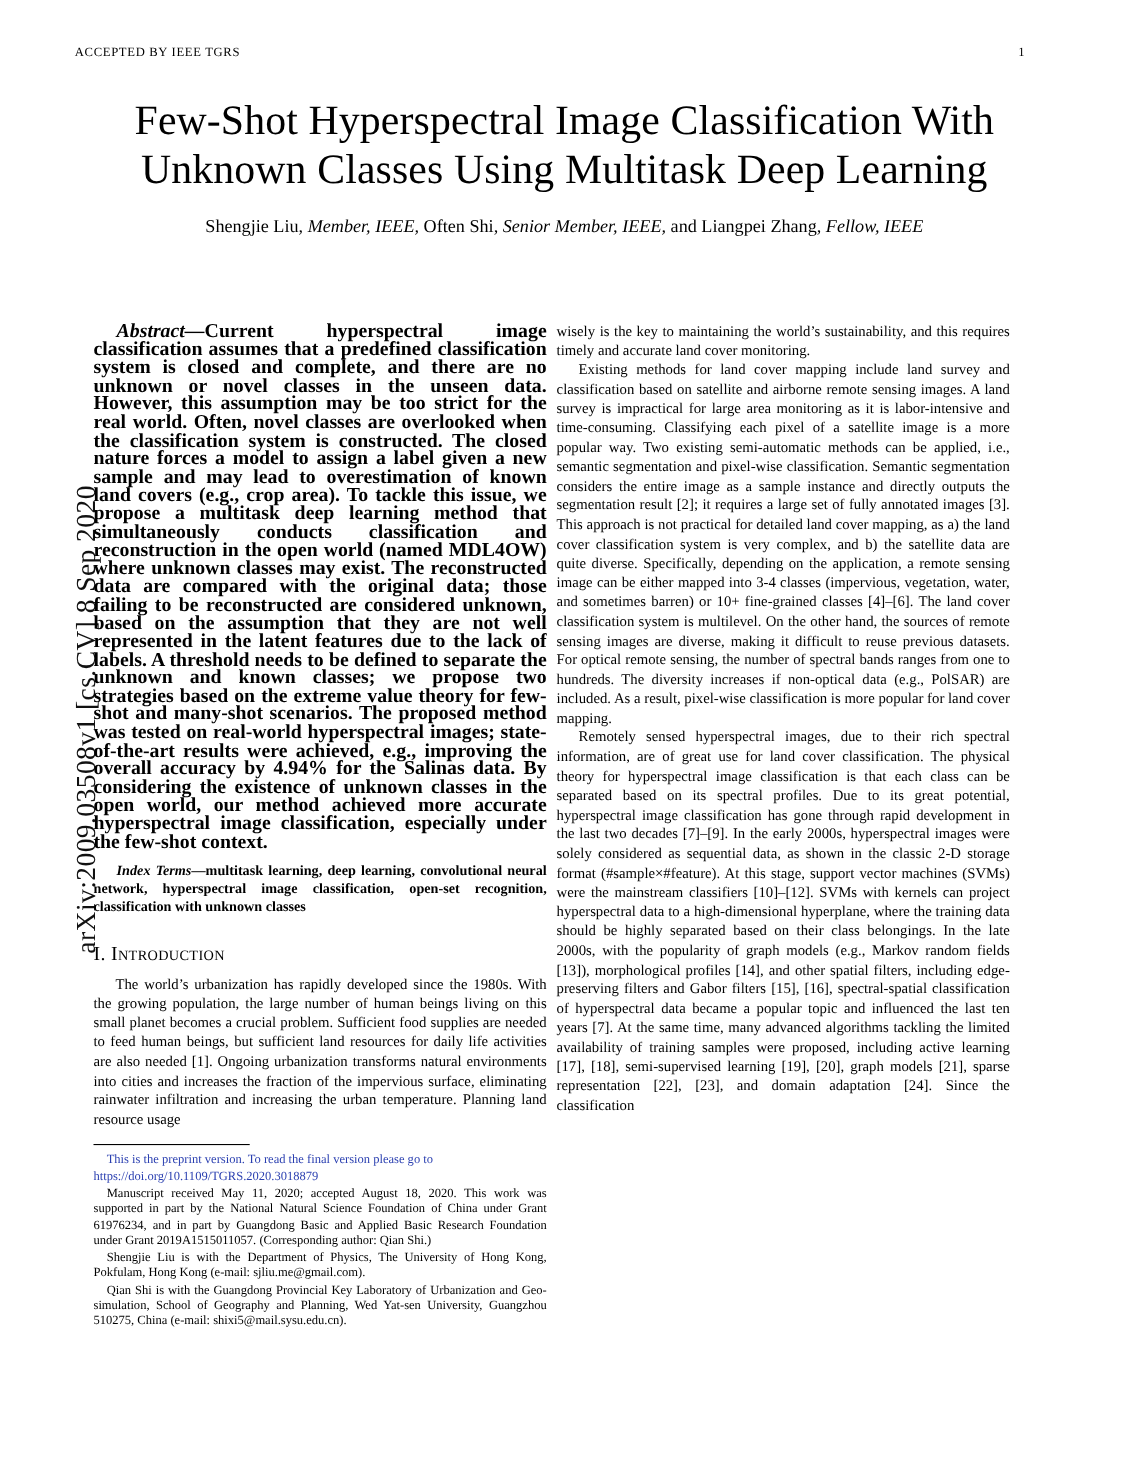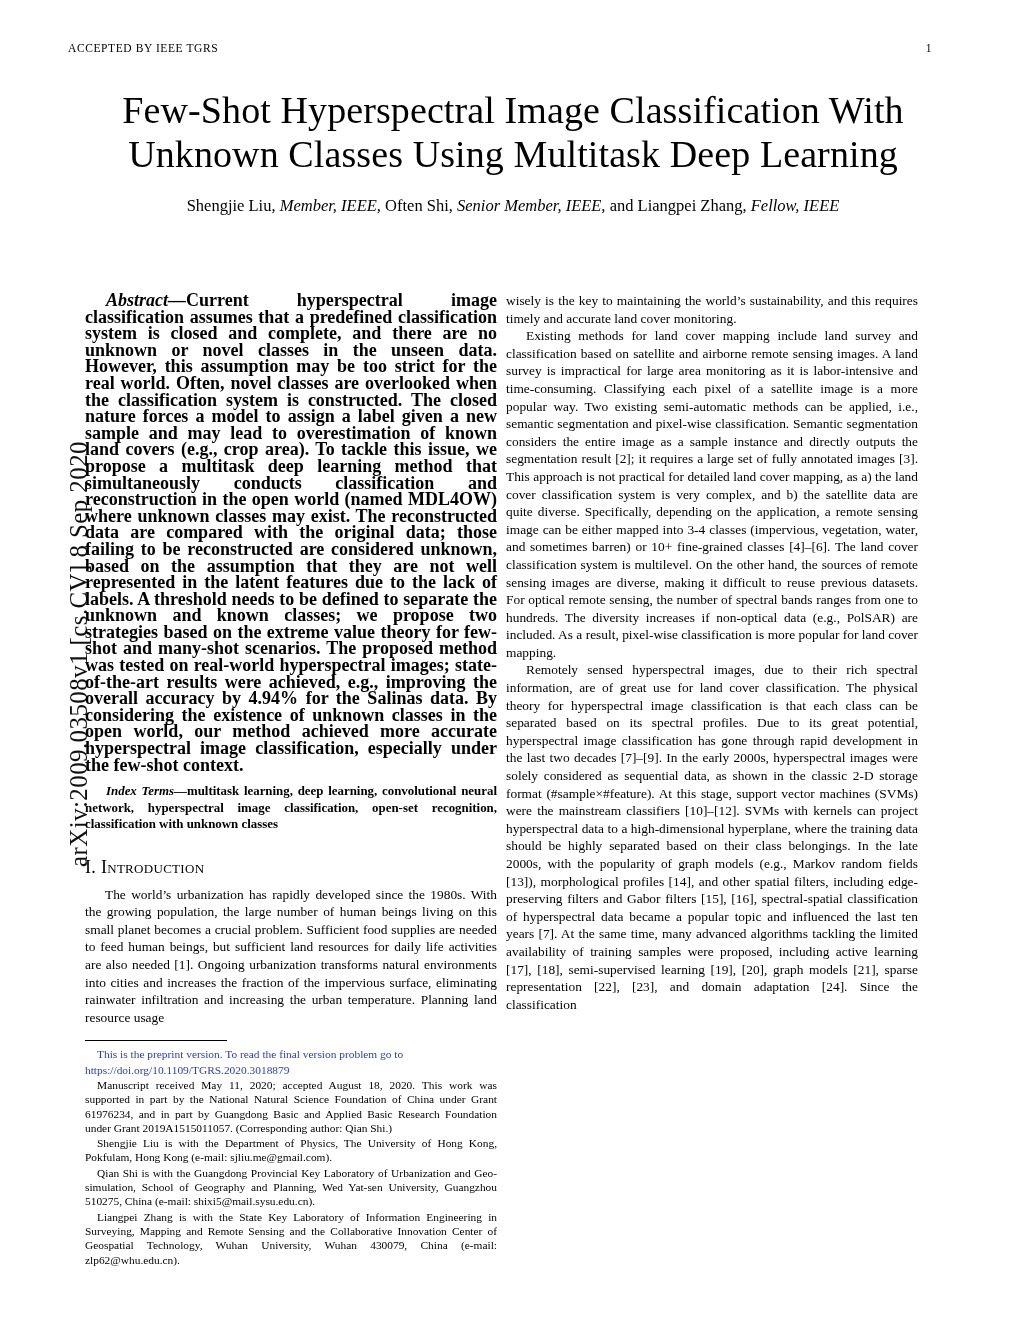--- a/index.html
+++ b/index.html
@@ -173,26 +173,25 @@
       <span class="lead">Index Terms—</span><span>multitask learning, deep learning, convolutional neural network, hyperspectral image classification, open-set recognition, classification with unknown classes</span>
     </div>
 
     <div class="section-head">I. Introduction</div>
 
     <p class="body">The world’s urbanization has rapidly developed since the 1980s. With the growing population, the large number of human beings living on this small planet becomes a crucial problem. Sufficient food supplies are needed to feed human beings, but sufficient land resources for daily life activities are also needed [1]. Ongoing urbanization transforms natural environments into cities and increases the fraction of the impervious surface, eliminating rainwater infiltration and increasing the urban temperature. Planning land resource usage</p>
 
     <div class="rule"></div>
 
     <div class="footnotes">
-      <p class="link">This is the preprint version. To read the final version problem go to</p>
+      <p class="link">This is the preprint version. To read the final version please go to</p>
       <p class="link" style="text-indent:0">https://doi.org/10.1109/TGRS.2020.3018879</p>
       <p>Manuscript received May 11, 2020; accepted August 18, 2020. This work was supported in part by the National Natural Science Foundation of China under Grant 61976234, and in part by Guangdong Basic and Applied Basic Research Foundation under Grant 2019A1515011057. (Corresponding author: Qian Shi.)</p>
       <p>Shengjie Liu is with the Department of Physics, The University of Hong Kong, Pokfulam, Hong Kong (e-mail: sjliu.me@gmail.com).</p>
       <p>Qian Shi is with the Guangdong Provincial Key Laboratory of Urbanization and Geo-simulation, School of Geography and Planning, Wed Yat-sen University, Guangzhou 510275, China (e-mail: shixi5@mail.sysu.edu.cn).</p>
-      <p>Liangpei Zhang is with the State Key Laboratory of Information Engineering in Surveying, Mapping and Remote Sensing and the Collaborative Innovation Center of Geospatial Technology, Wuhan University, Wuhan 430079, China (e-mail: zlp62@whu.edu.cn).</p>
     </div>
   </div>
 
   <div class="col col-right">
     <p class="body" style="text-indent:0">wisely is the key to maintaining the world’s sustainability, and this requires timely and accurate land cover monitoring.</p>
     <p class="body">Existing methods for land cover mapping include land survey and classification based on satellite and airborne remote sensing images. A land survey is impractical for large area monitoring as it is labor-intensive and time-consuming. Classifying each pixel of a satellite image is a more popular way. Two existing semi-automatic methods can be applied, i.e., semantic segmentation and pixel-wise classification. Semantic segmentation considers the entire image as a sample instance and directly outputs the segmentation result [2]; it requires a large set of fully annotated images [3]. This approach is not practical for detailed land cover mapping, as a) the land cover classification system is very complex, and b) the satellite data are quite diverse. Specifically, depending on the application, a remote sensing image can be either mapped into 3-4 classes (impervious, vegetation, water, and sometimes barren) or 10+ fine-grained classes [4]–[6]. The land cover classification system is multilevel. On the other hand, the sources of remote sensing images are diverse, making it difficult to reuse previous datasets. For optical remote sensing, the number of spectral bands ranges from one to hundreds. The diversity increases if non-optical data (e.g., PolSAR) are included. As a result, pixel-wise classification is more popular for land cover mapping.</p>
     <p class="body">Remotely sensed hyperspectral images, due to their rich spectral information, are of great use for land cover classification. The physical theory for hyperspectral image classification is that each class can be separated based on its spectral profiles. Due to its great potential, hyperspectral image classification has gone through rapid development in the last two decades [7]–[9]. In the early 2000s, hyperspectral images were solely considered as sequential data, as shown in the classic 2-D storage format (#sample×#feature). At this stage, support vector machines (SVMs) were the mainstream classifiers [10]–[12]. SVMs with kernels can project hyperspectral data to a high-dimensional hyperplane, where the training data should be highly separated based on their class belongings. In the late 2000s, with the popularity of graph models (e.g., Markov random fields [13]), morphological profiles [14], and other spatial filters, including edge-preserving filters and Gabor filters [15], [16], spectral-spatial classification of hyperspectral data became a popular topic and influenced the last ten years [7]. At the same time, many advanced algorithms tackling the limited availability of training samples were proposed, including active learning [17], [18], semi-supervised learning [19], [20], graph models [21], sparse representation [22], [23], and domain adaptation [24]. Since the classification</p>
   </div>
 
 </div>

